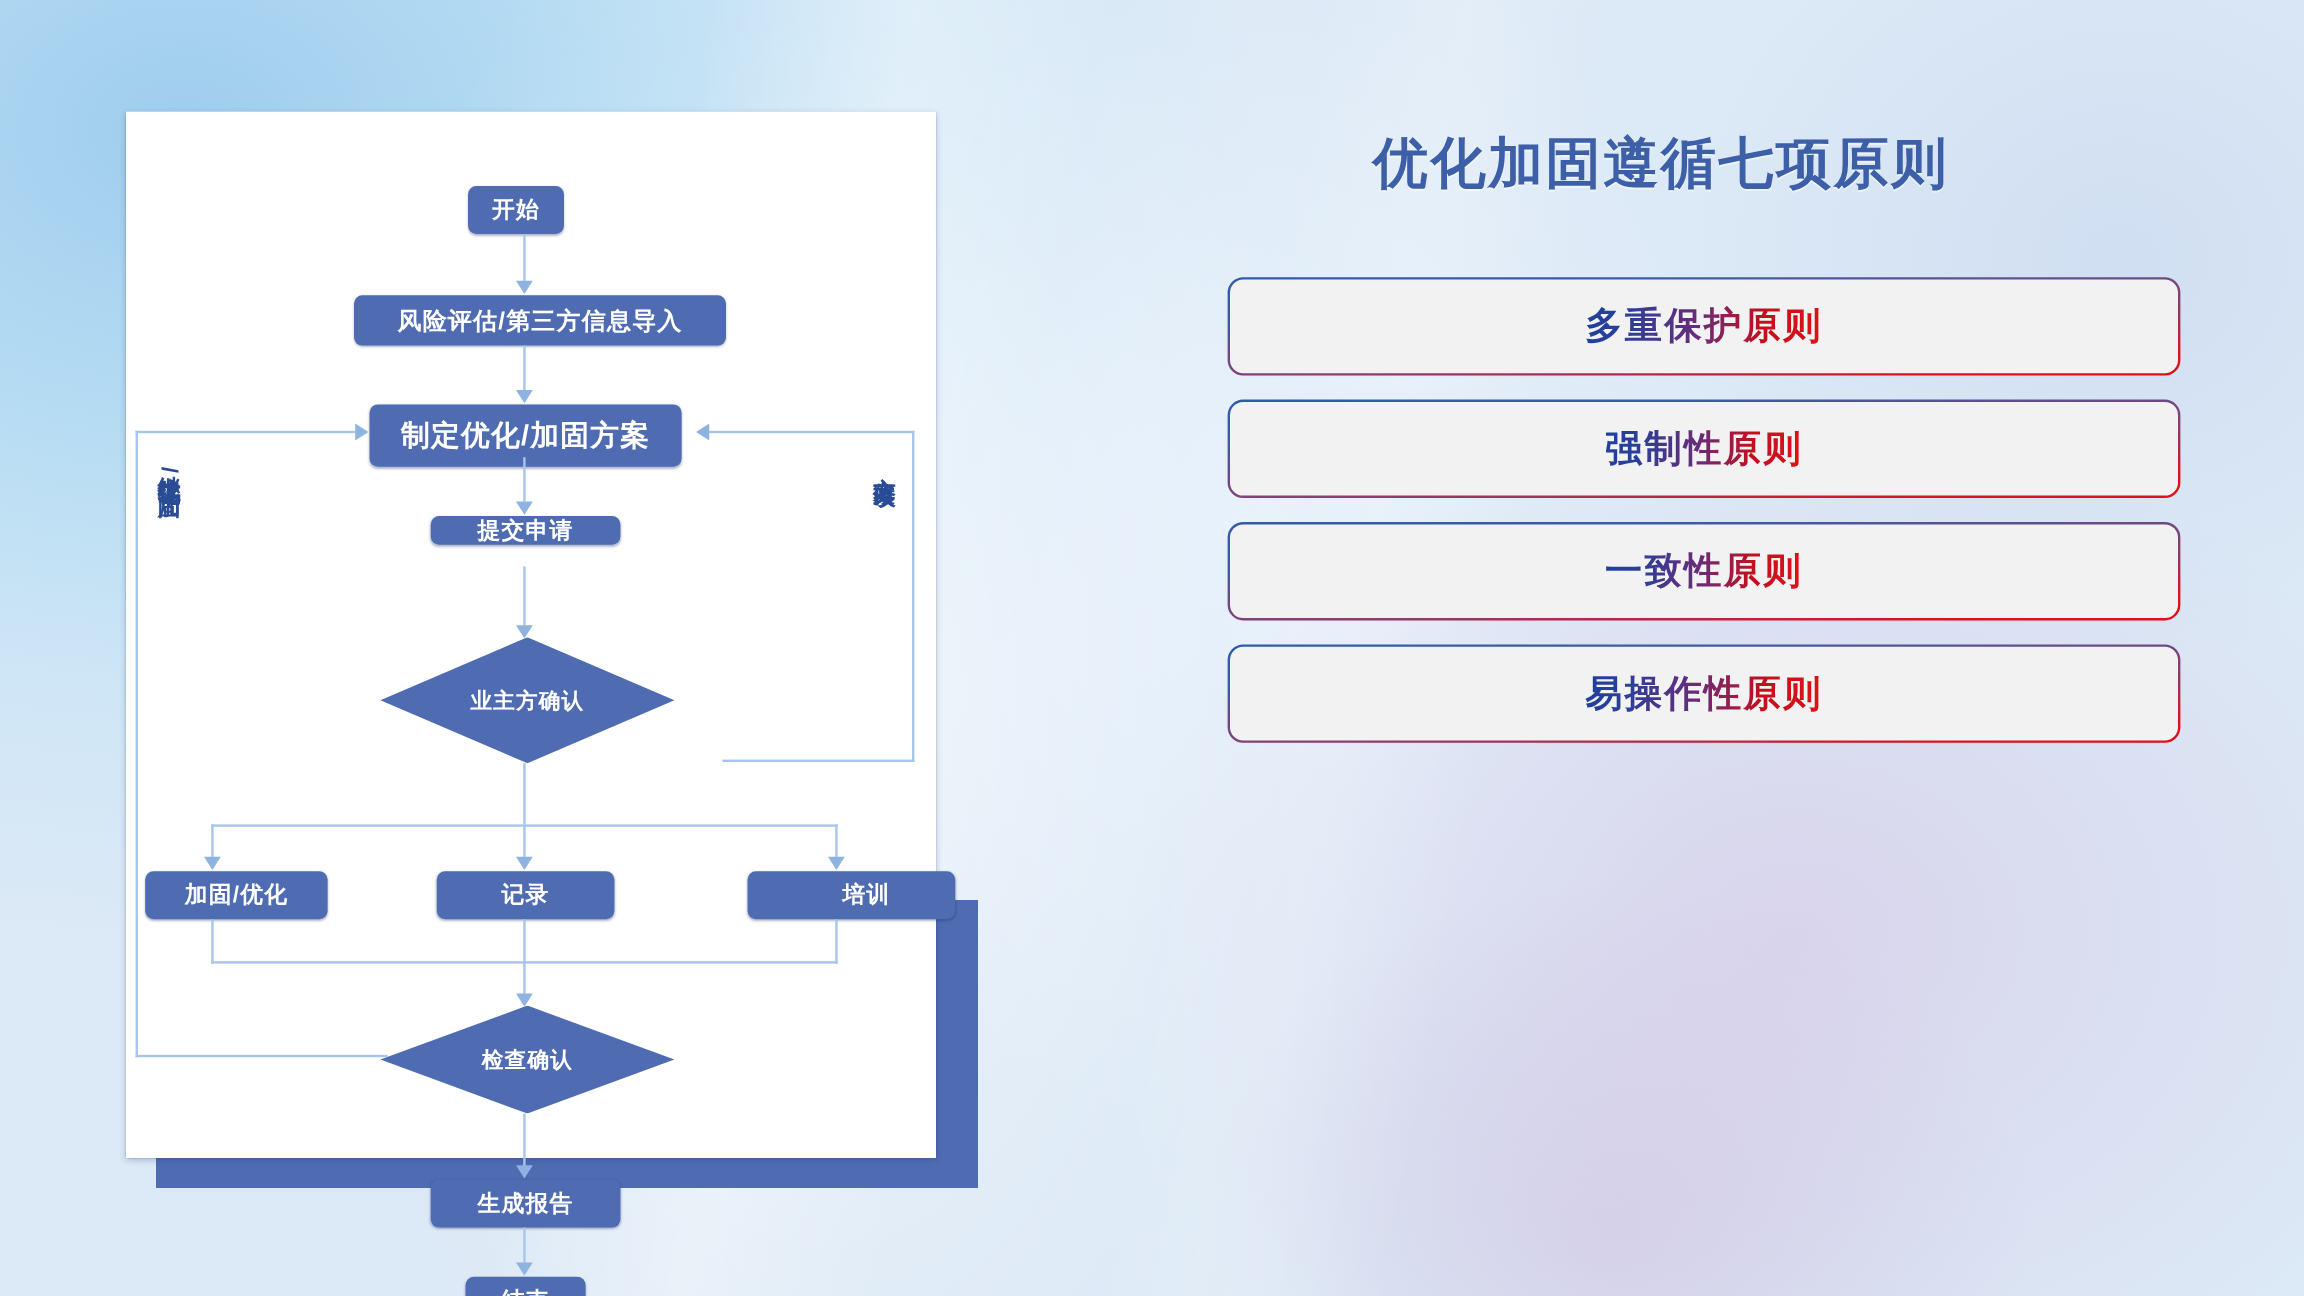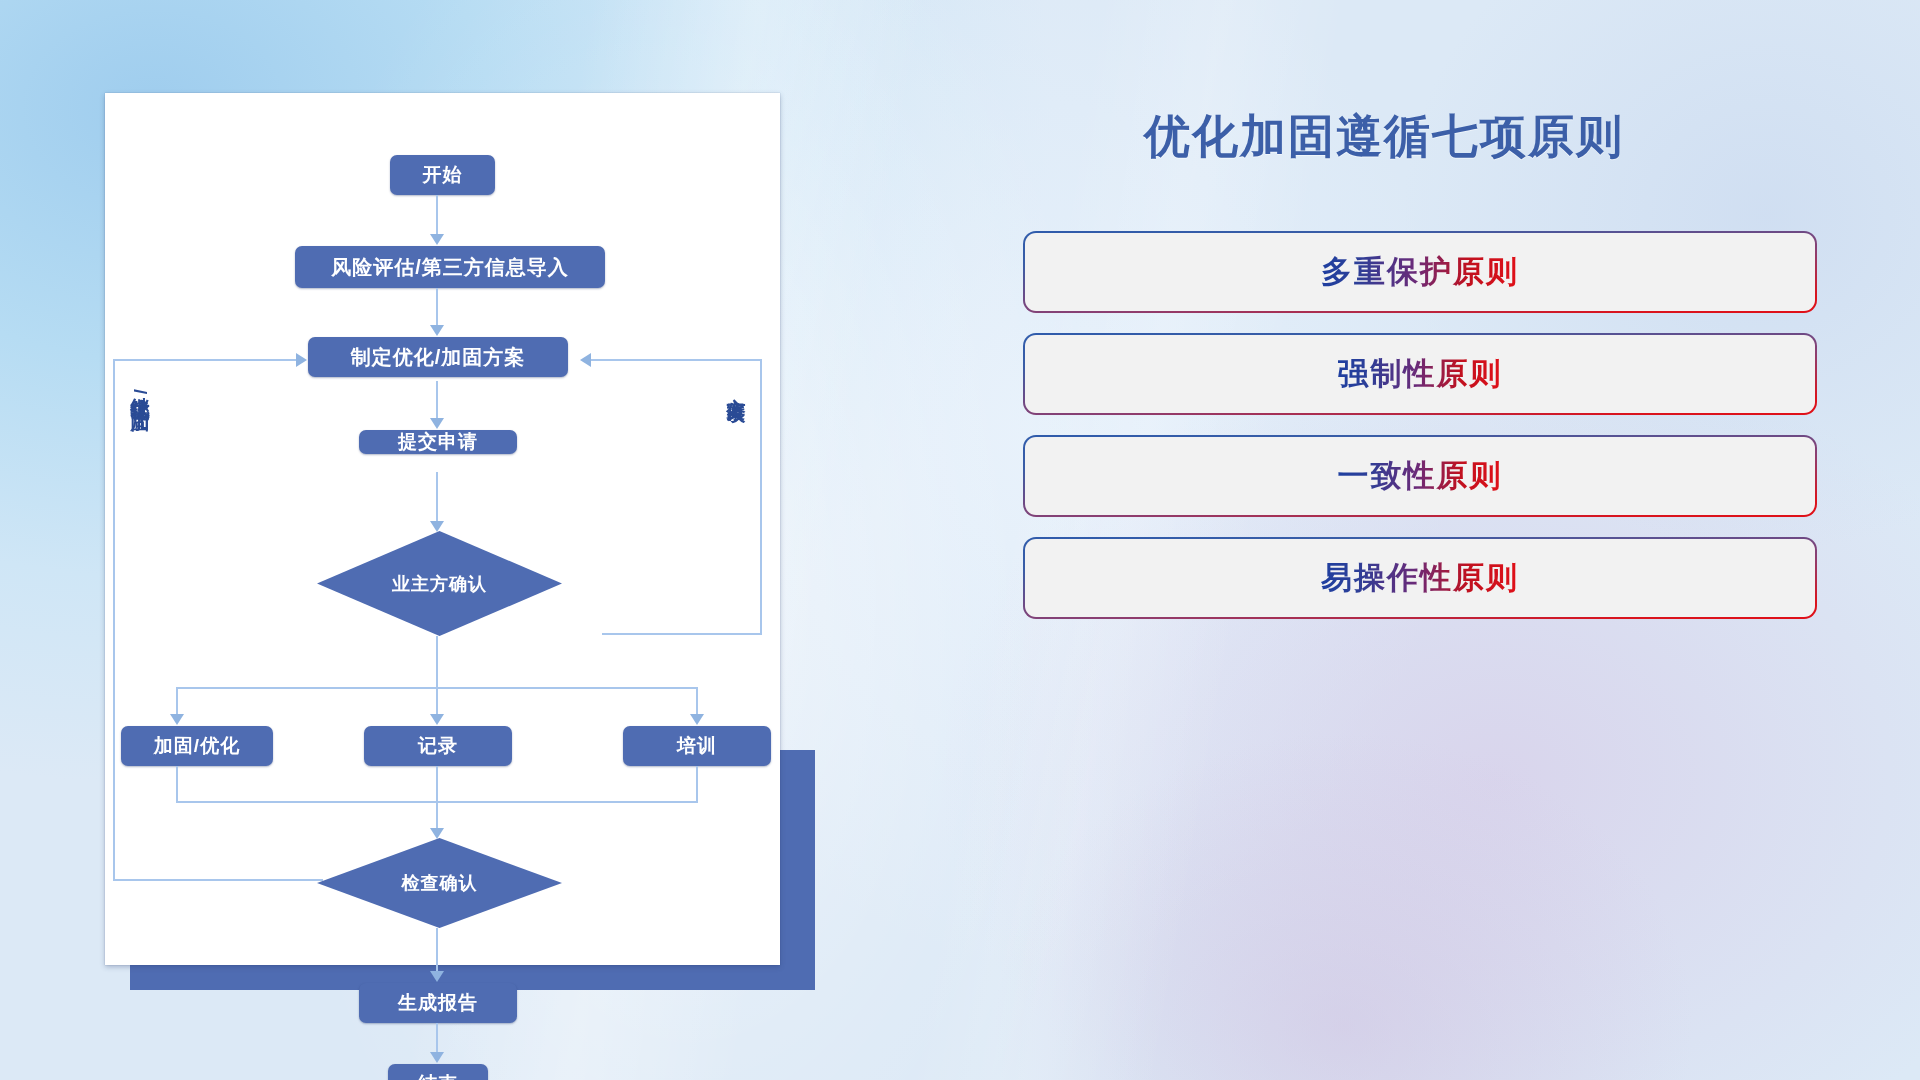--- a/index.html
+++ b/index.html
@@ -133,33 +133,33 @@
 
 <div id="bg-base"></div>
 <div id="bg-sheen"></div>
 <div id="bg-streaks"></div>
 
 <div id="accent-l"></div>
 
 <div id="flow-card">
   <div id="flow-stage">
 
-    <div class="fbox" style="left:285px;top:62px;width:105px;height:40px;font-size:19px;">
+    <div class="fbox" style="left:285px;top:62px;width:80px;height:40px;font-size:19px;">
       <span>开始</span>
     </div>
     <div class="vline" style="left:331px;top:102px;width:2px;height:42px;"></div>
     <div class="arrow-d" style="left:325px;top:141px;"></div>
 
     <div class="fbox" style="left:190px;top:153px;width:310px;height:42px;font-size:20px;">
       <span>风险评估/第三方信息导入</span>
     </div>
     <div class="vline" style="left:331px;top:195px;width:2px;height:40px;"></div>
     <div class="arrow-d" style="left:325px;top:232px;"></div>
 
-    <div class="fbox" style="left:203px;top:244px;width:260px;height:40px;font-size:20px;">
+    <div class="fbox" style="left:203px;top:244px;width:260px;height:52px;font-size:24px;">
       <span>制定优化/加固方案</span>
     </div>
 
     <div class="vline" style="left:8px;top:266px;width:2px;height:522px;"></div>
     <div class="hline" style="left:8px;top:266px;width:185px;height:2px;"></div>
     <div class="arrow-r" style="left:191px;top:260px;"></div>
     <div class="hline" style="left:8px;top:786px;width:210px;height:2px;"></div>
     <div class="vlabel" style="left:22px;top:288px;">继续优化/加固</div>
 
     <div class="vline" style="left:655px;top:266px;width:2px;height:276px;"></div>
@@ -190,21 +190,21 @@
     <div class="arrow-d" style="left:65px;top:621px;"></div>
     <div class="arrow-d" style="left:325px;top:621px;"></div>
     <div class="arrow-d" style="left:585px;top:621px;"></div>
 
     <div class="fbox" style="left:16px;top:633px;width:152px;height:40px;font-size:19px;">
       <span>加固/优化</span>
     </div>
     <div class="fbox" style="left:259px;top:633px;width:148px;height:40px;font-size:19px;">
       <span>记录</span>
     </div>
-    <div class="fbox" style="left:518px;top:633px;width:148px;height:40px;font-size:19px;">
+    <div class="fbox" style="left:518px;top:633px;width:148px;height:40px;font-size:19px;padding-left:25px;">
       <span>培训</span>
     </div>
 
     <div class="vline" style="left:71px;top:673px;width:2px;height:37px;"></div>
     <div class="vline" style="left:331px;top:673px;width:2px;height:37px;"></div>
     <div class="vline" style="left:591px;top:673px;width:2px;height:37px;"></div>
     <div class="hline" style="left:71px;top:708px;width:522px;height:2px;"></div>
     <div class="vline" style="left:331px;top:708px;width:2px;height:30px;"></div>
     <div class="arrow-d" style="left:325px;top:735px;"></div>
 

